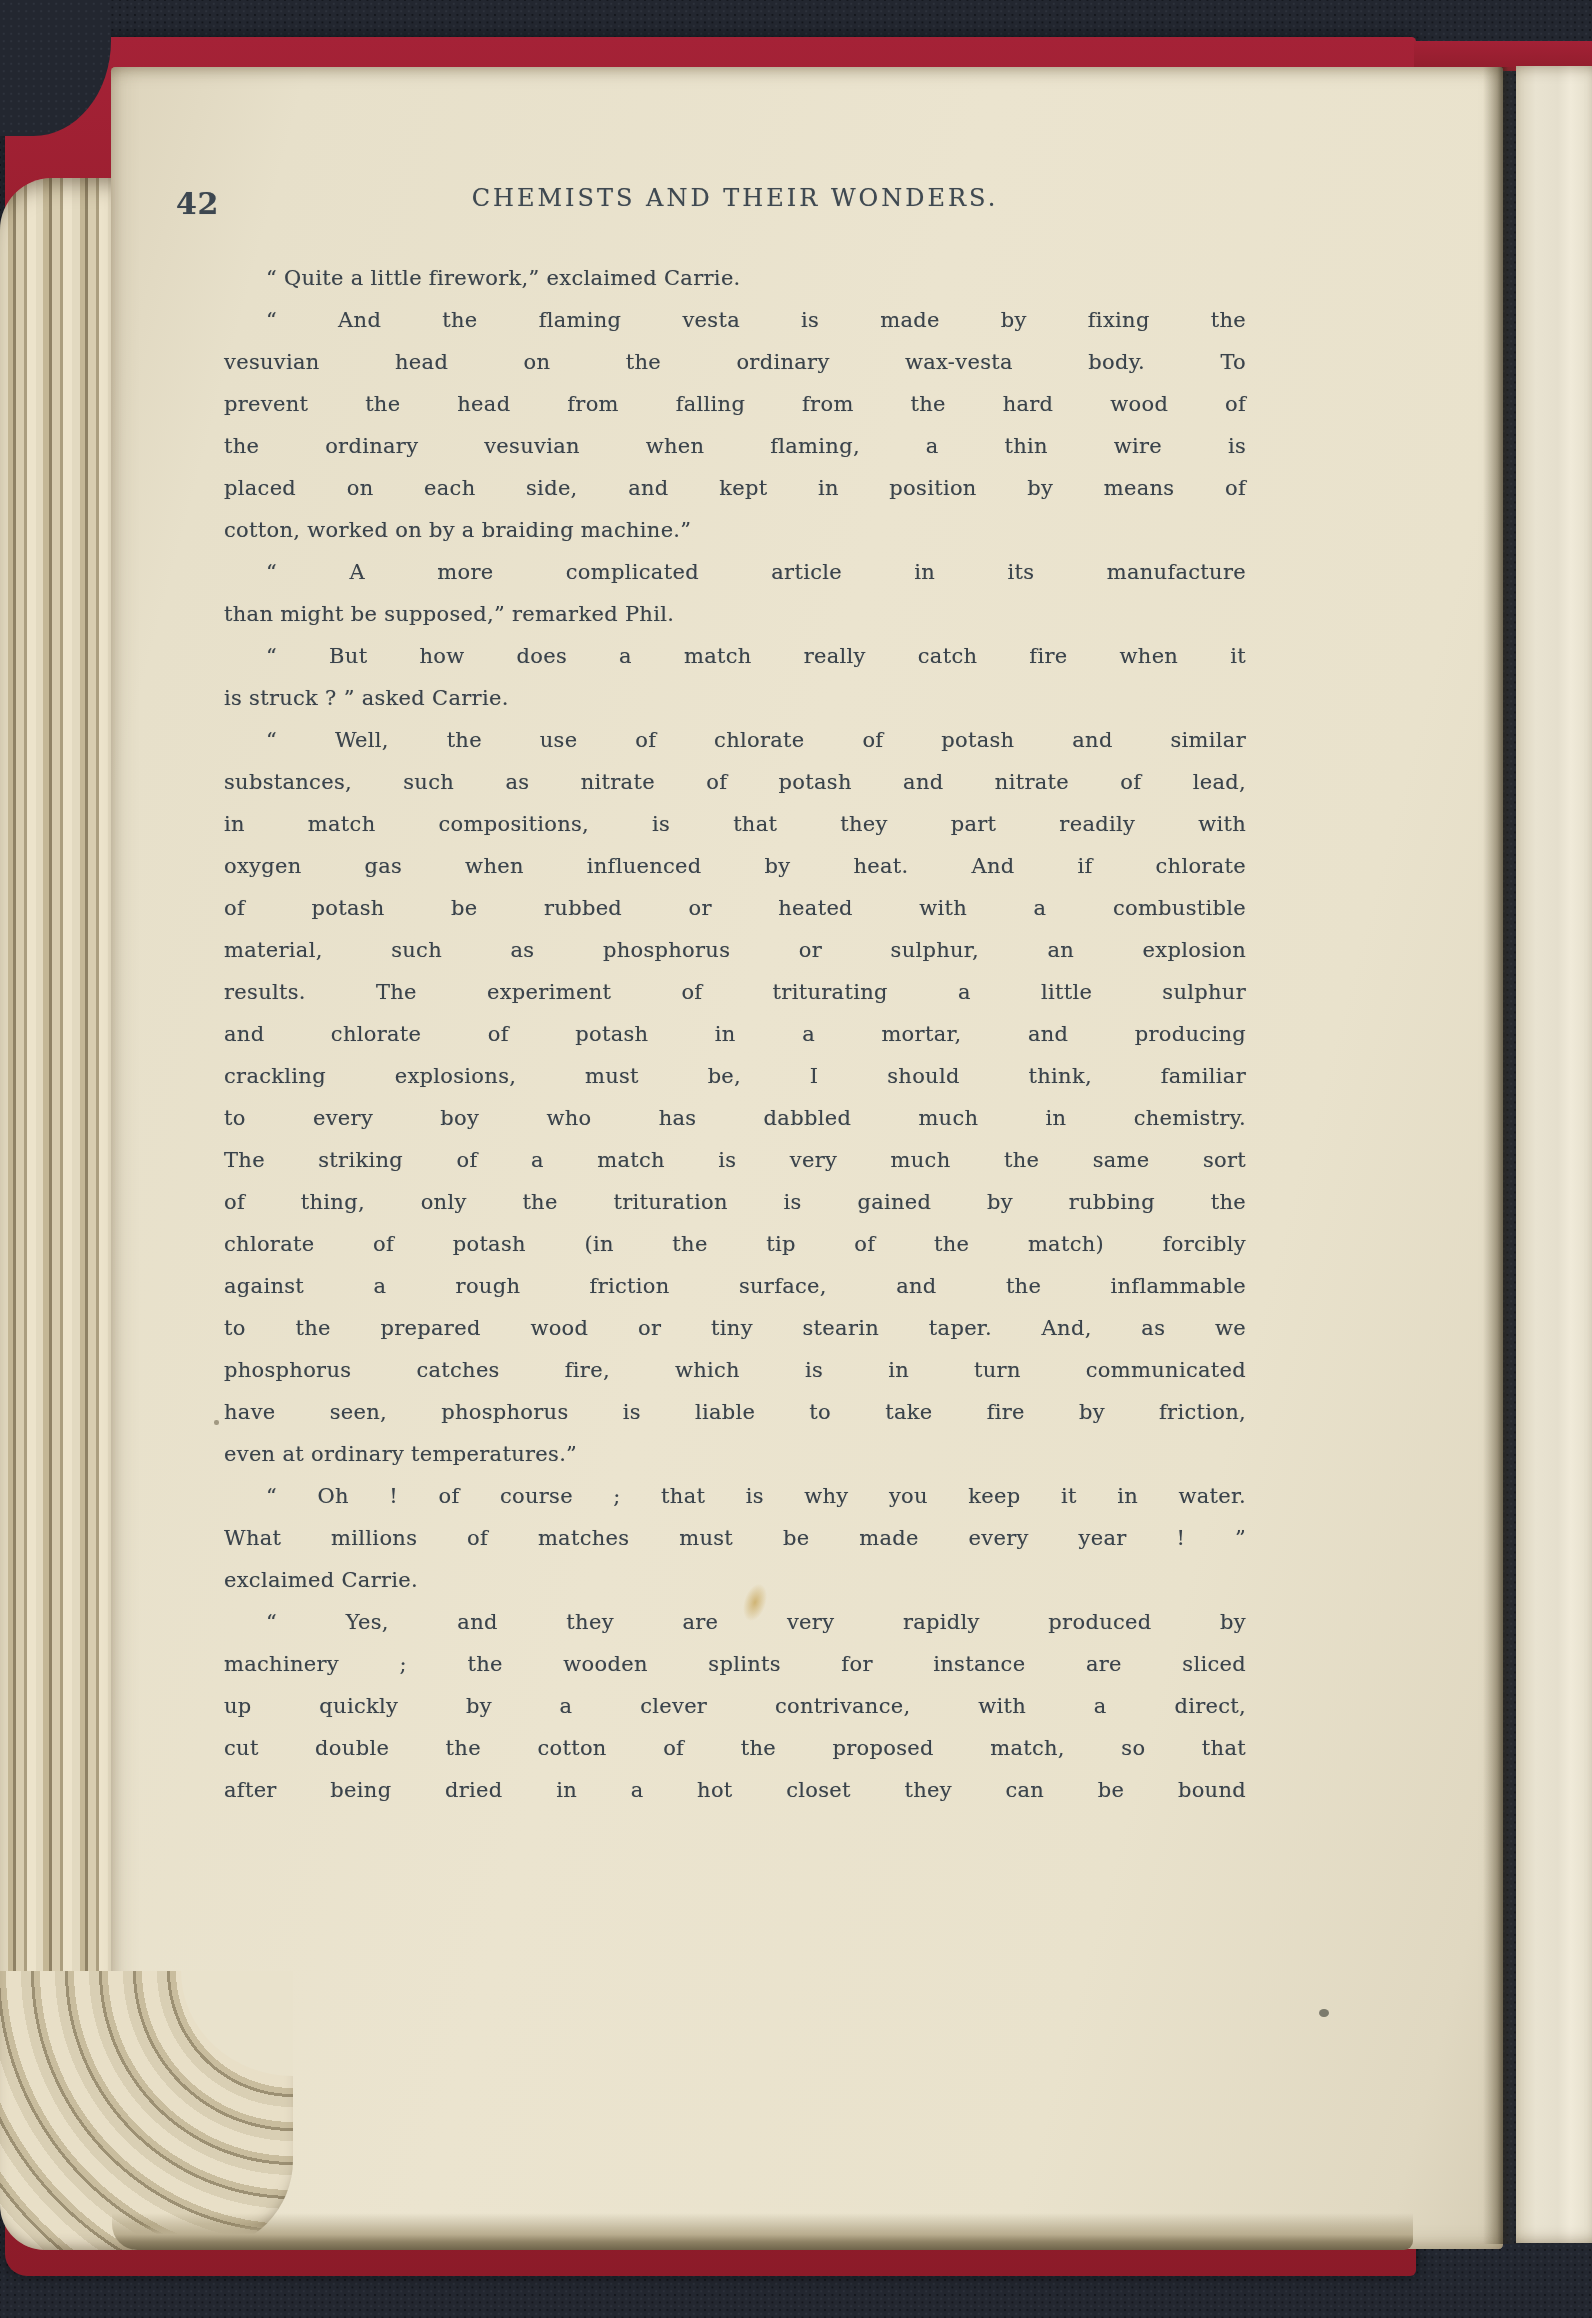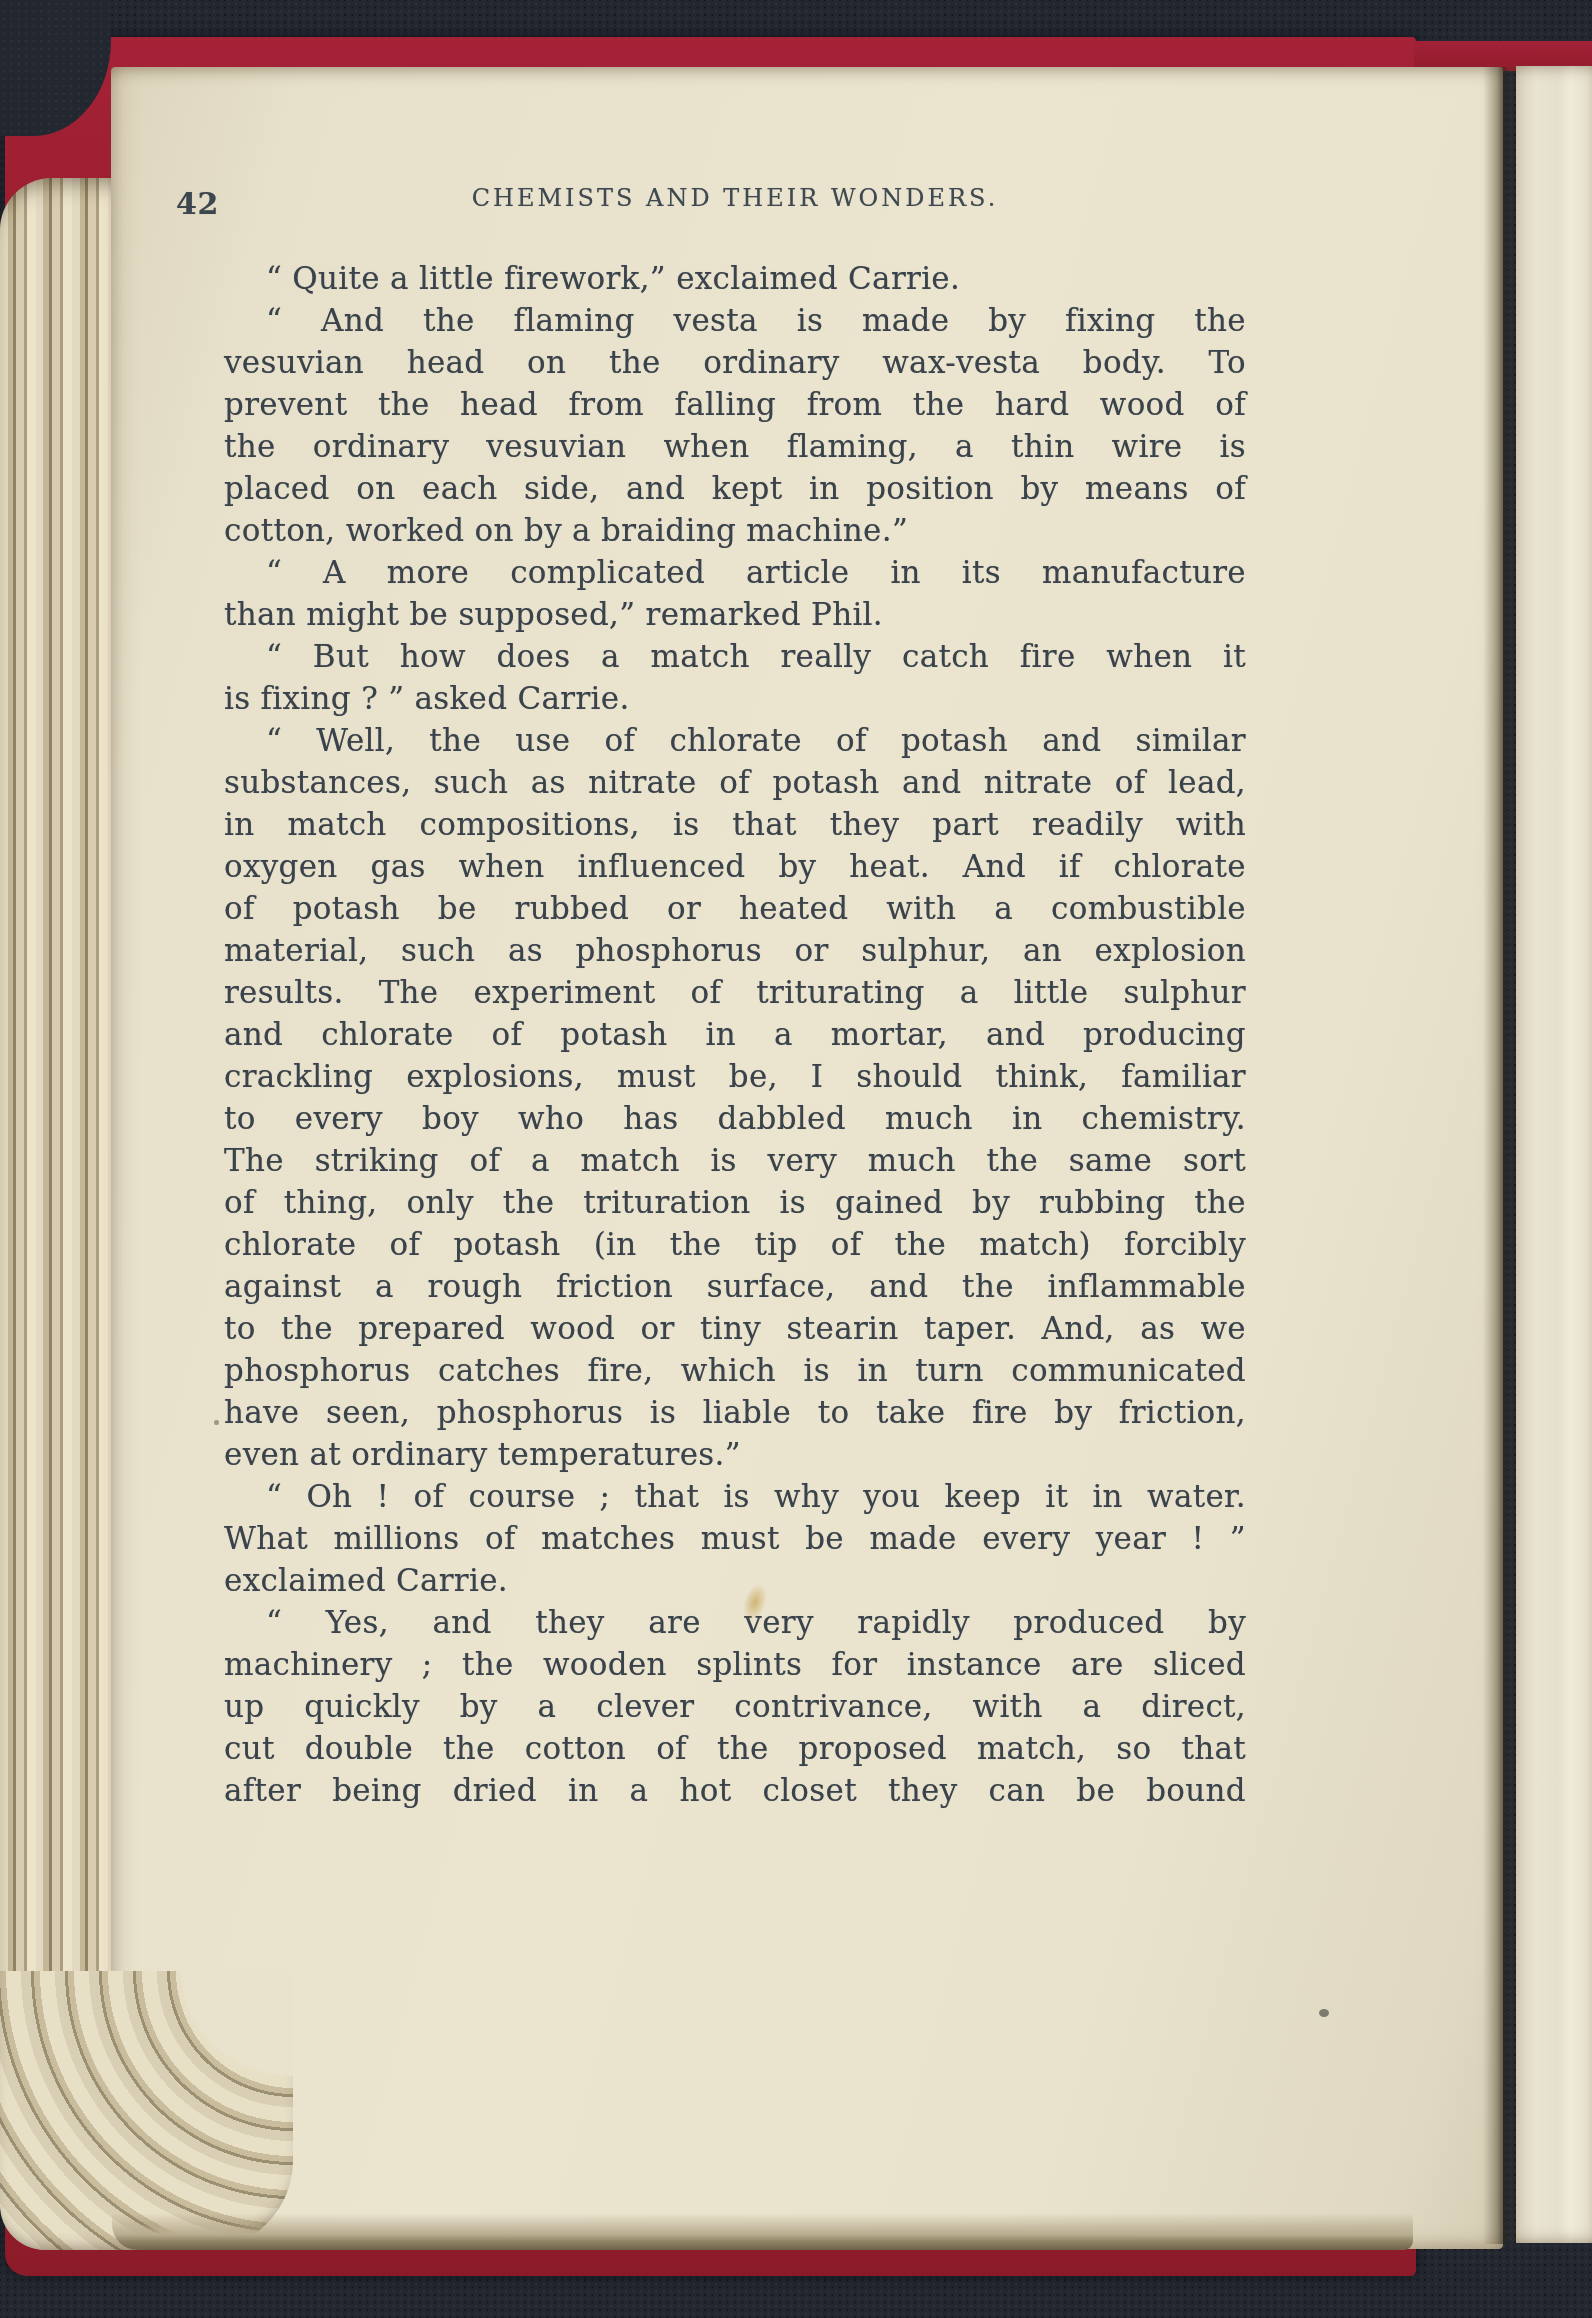--- a/index.html
+++ b/index.html
@@ -96,21 +96,21 @@
     font-size:30px; letter-spacing:0.7px; color:#3d4750;
     text-shadow:0 0 0.7px rgba(61,71,80,.45);
     font-weight:bold;
   }
   .header-title {
     text-align:center; font-size:24px; letter-spacing:3px; color:#3f4951;
     text-shadow:0 0 0.7px rgba(63,73,81,.45);
   }
   .lines { margin-top:37px; }
   .line {
-    font-size:31px; line-height:42px; letter-spacing:0.3px;
+    font-size:21px; line-height:42px; letter-spacing:0.3px;
     color:#3a434b; text-shadow:0 0 0.7px rgba(58,67,75,.4);
   }
   .line.j { text-align:justify; text-align-last:justify; }
   .line.i { text-indent:42px; }
 
   
   .stain-yellow {
     position:absolute; left:744px; top:1583px; width:22.4px; height:39px;
     background:radial-gradient(ellipse at center, rgba(186,142,44,.55), rgba(186,142,44,0) 70%);
     transform:rotate(18deg); border-radius:50%;
@@ -153,21 +153,21 @@
       <div class="line i">“ Quite a little firework,” exclaimed Carrie.</div>
       <div class="line j i">“ And the flaming vesta is made by fixing the</div>
       <div class="line j">vesuvian head on the ordinary wax-vesta body. To</div>
       <div class="line j">prevent the head from falling from the hard wood of</div>
       <div class="line j">the ordinary vesuvian when flaming, a thin wire is</div>
       <div class="line j">placed on each side, and kept in position by means of</div>
       <div class="line">cotton, worked on by a braiding machine.”</div>
       <div class="line j i">“ A more complicated article in its manufacture</div>
       <div class="line">than might be supposed,” remarked Phil.</div>
       <div class="line j i">“ But how does a match really catch fire when it</div>
-      <div class="line">is fixing ? ” asked Carrie.</div>
+      <div class="line">is struck ? ” asked Carrie.</div>
       <div class="line j i">“ Well, the use of chlorate of potash and similar</div>
       <div class="line j">substances, such as nitrate of potash and nitrate of lead,</div>
       <div class="line j">in match compositions, is that they part readily with</div>
       <div class="line j">oxygen gas when influenced by heat. And if chlorate</div>
       <div class="line j">of potash be rubbed or heated with a combustible</div>
       <div class="line j">material, such as phosphorus or sulphur, an explosion</div>
       <div class="line j">results. The experiment of triturating a little sulphur</div>
       <div class="line j">and chlorate of potash in a mortar, and producing</div>
       <div class="line j">crackling explosions, must be, I should think, familiar</div>
       <div class="line j">to every boy who has dabbled much in chemistry.</div>

